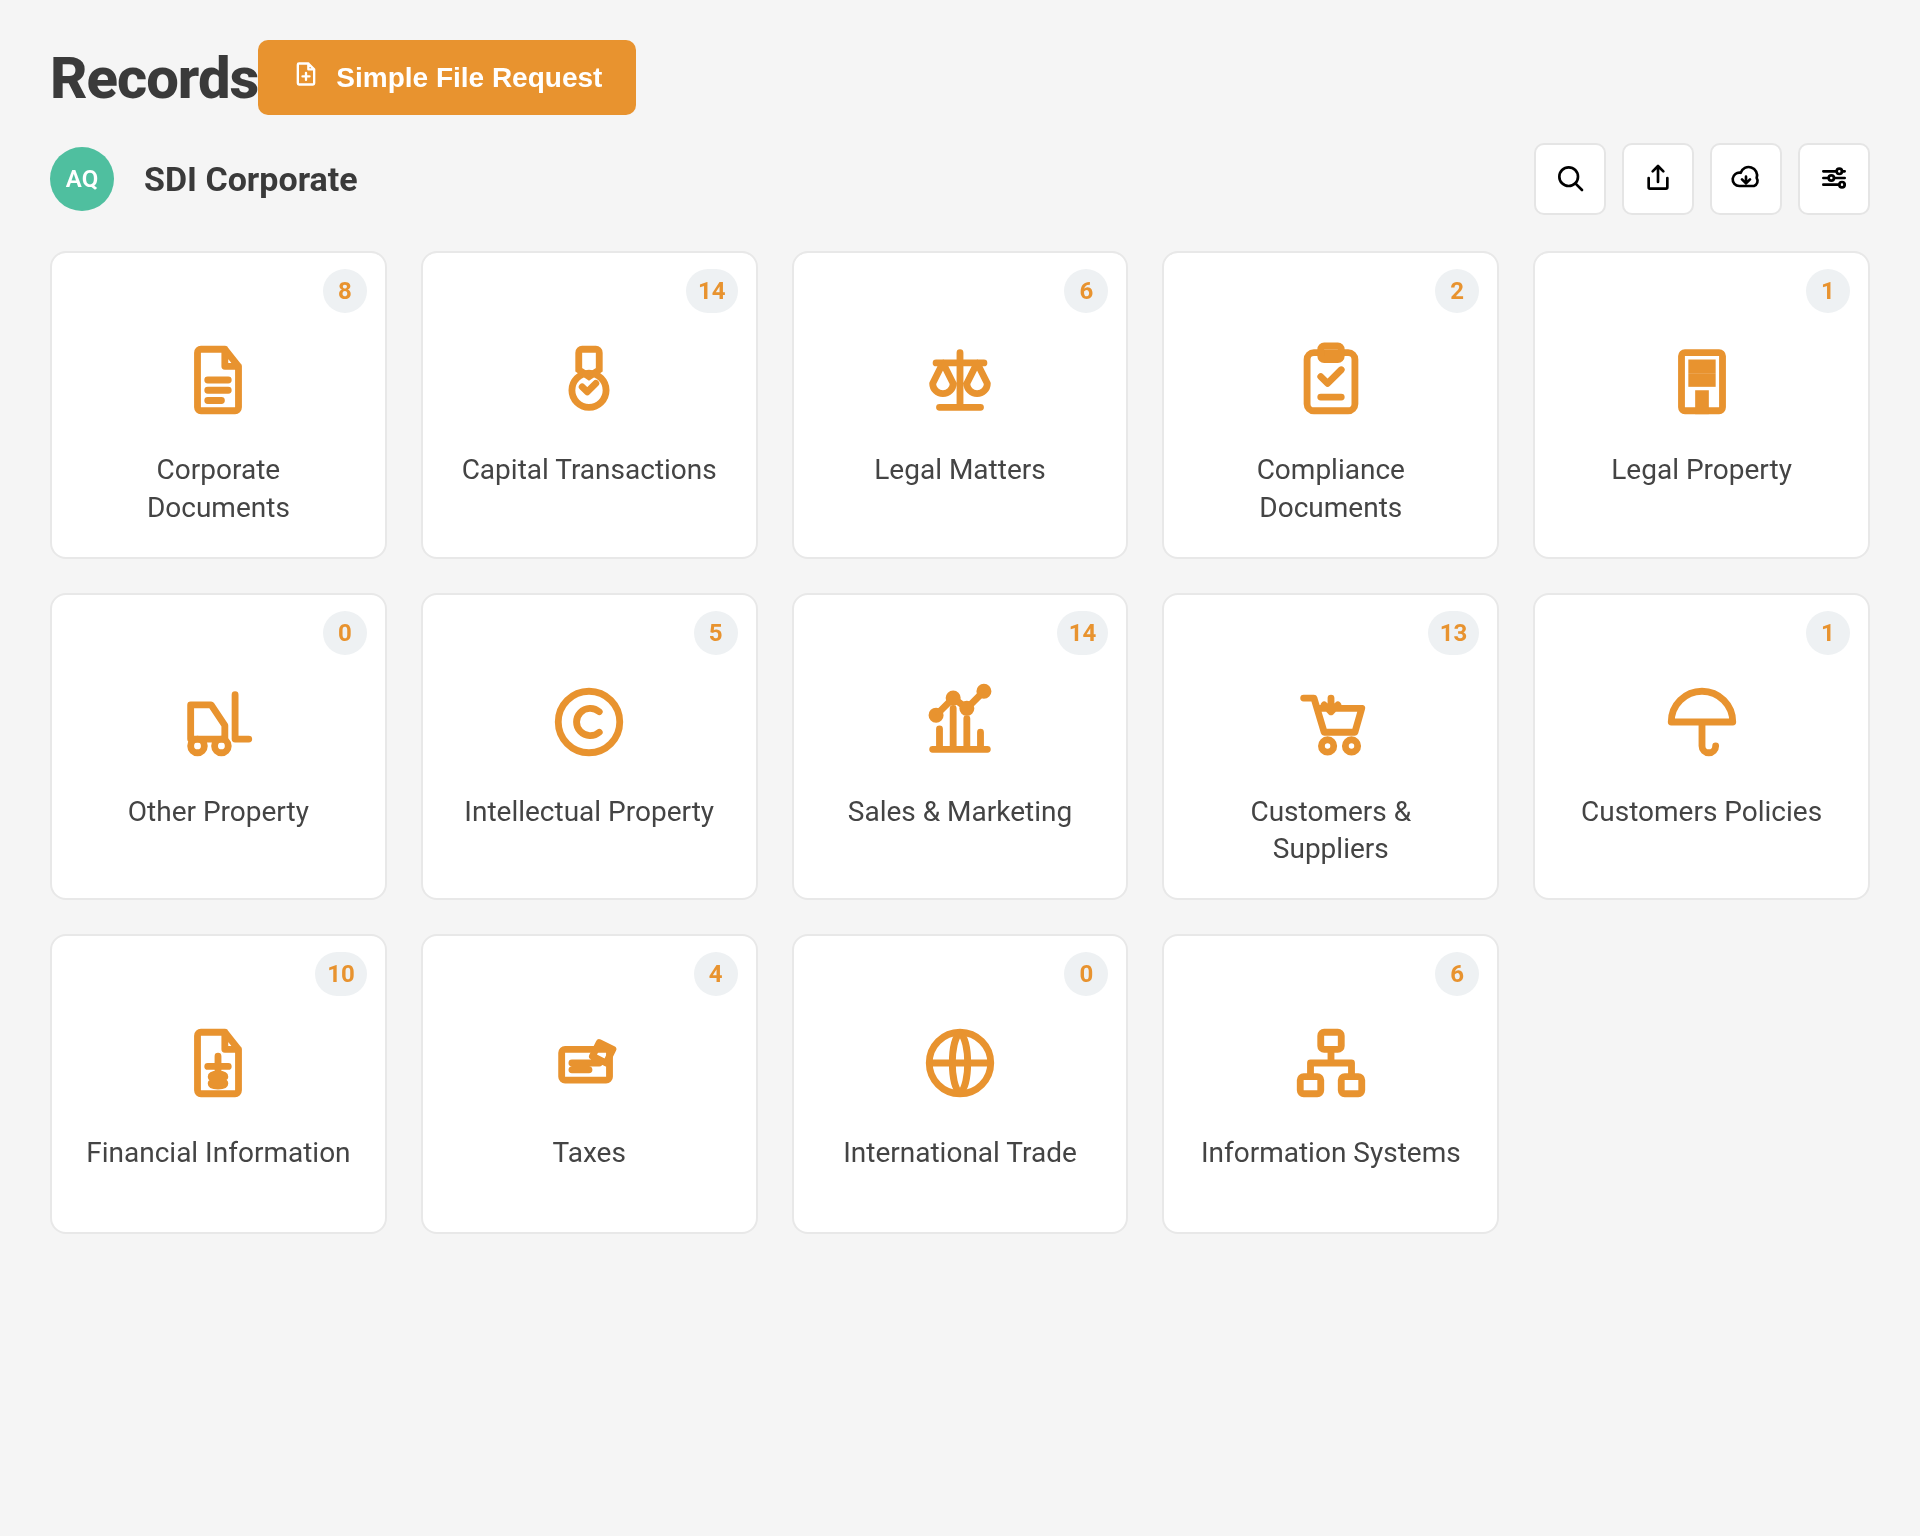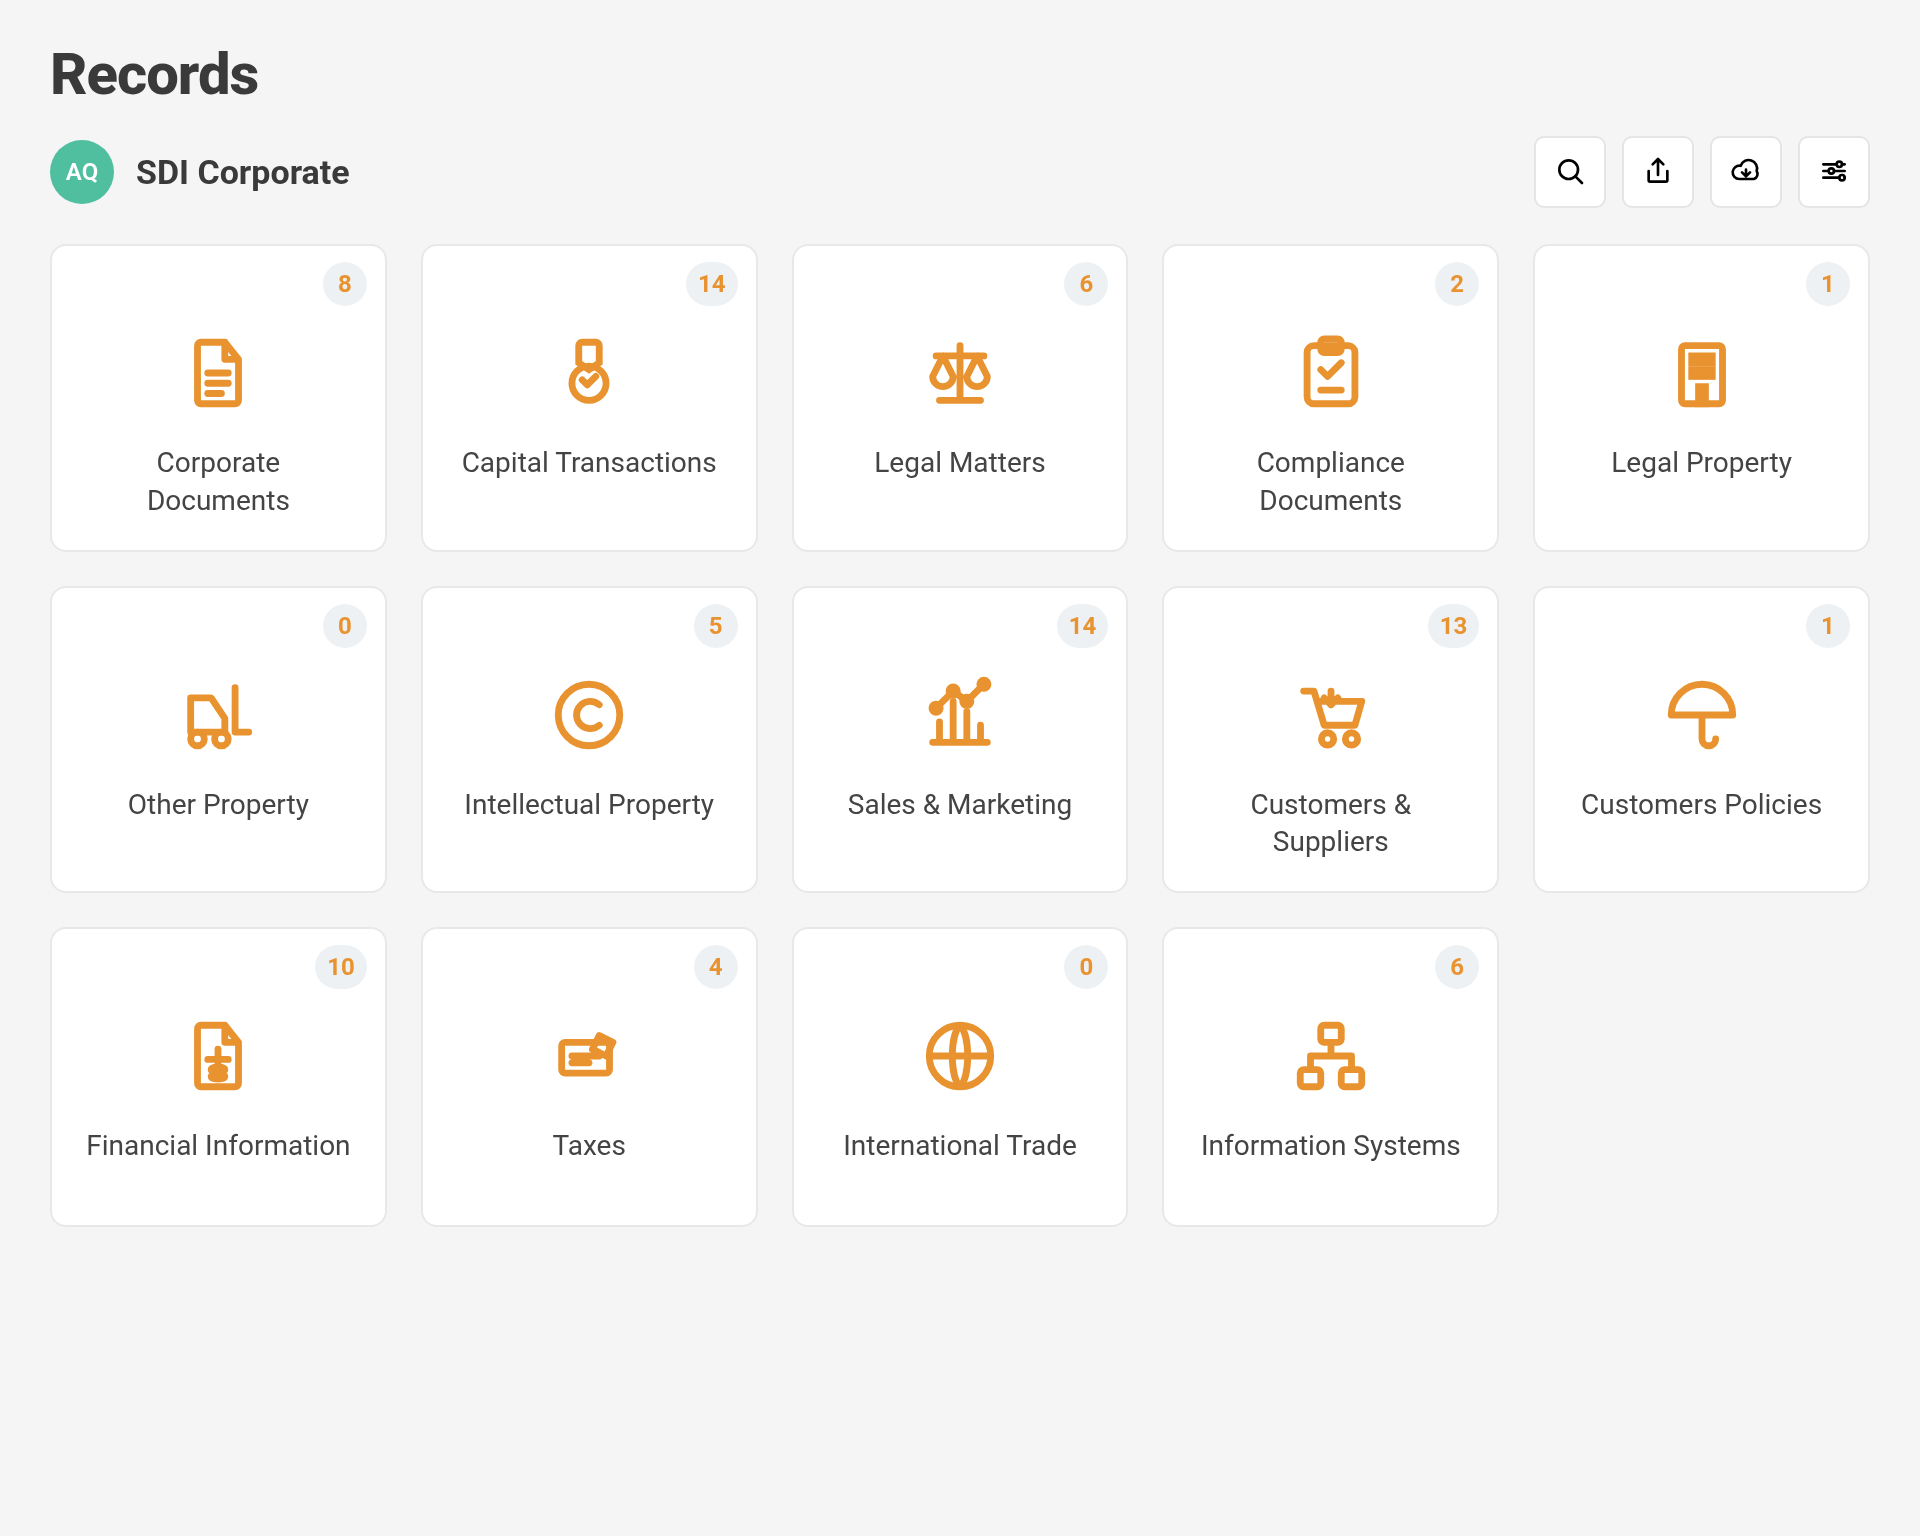--- a/index.html
+++ b/index.html
@@ -38,21 +38,21 @@
   .primary-btn svg { width: 28px; height: 28px; }
   .subheader-row {
     display: flex;
     justify-content: space-between;
     align-items: center;
     margin-bottom: 36px;
   }
   .entity {
     display: flex;
     align-items: center;
-    gap: 22px;
+    gap: 30px;
   }
   .avatar {
     width: 64px;
     height: 64px;
     border-radius: 50%;
     background: #4fbf9f;
     color: #fff;
     display: flex;
     align-items: center;
     justify-content: center;
@@ -229,20 +229,26 @@
         <rect x="9" y="3" width="6" height="5" rx="1" fill="none"></rect>
         <rect x="3" y="16" width="6" height="5" rx="1" fill="none"></rect>
         <rect x="15" y="16" width="6" height="5" rx="1" fill="none"></rect>
         <path d="M12 8v4M6 16v-4h12v4" fill="none" stroke-linecap="round" stroke-linejoin="round"></path>
       </g>
   </defs>
 </svg>
 
 <div class="header-row">
   <h1 class="page-title">Records</h1>
+  <button class="primary-btn">
+    <span><svg viewBox="0 0 24 24" style="color:#fff">
+          <use href="#i-fileplus"></use>
+        </svg></span>
+    <span>Simple File Request</span>
+  </button>
 </div>
 
 <div class="subheader-row">
   <div class="entity">
     <div class="avatar">AQ</div>
     <div class="entity-name">SDI Corporate</div>
   </div>
   <div class="toolbar">
     <button class="icon-btn orange">
       <span><svg viewBox="0 0 24 24">

